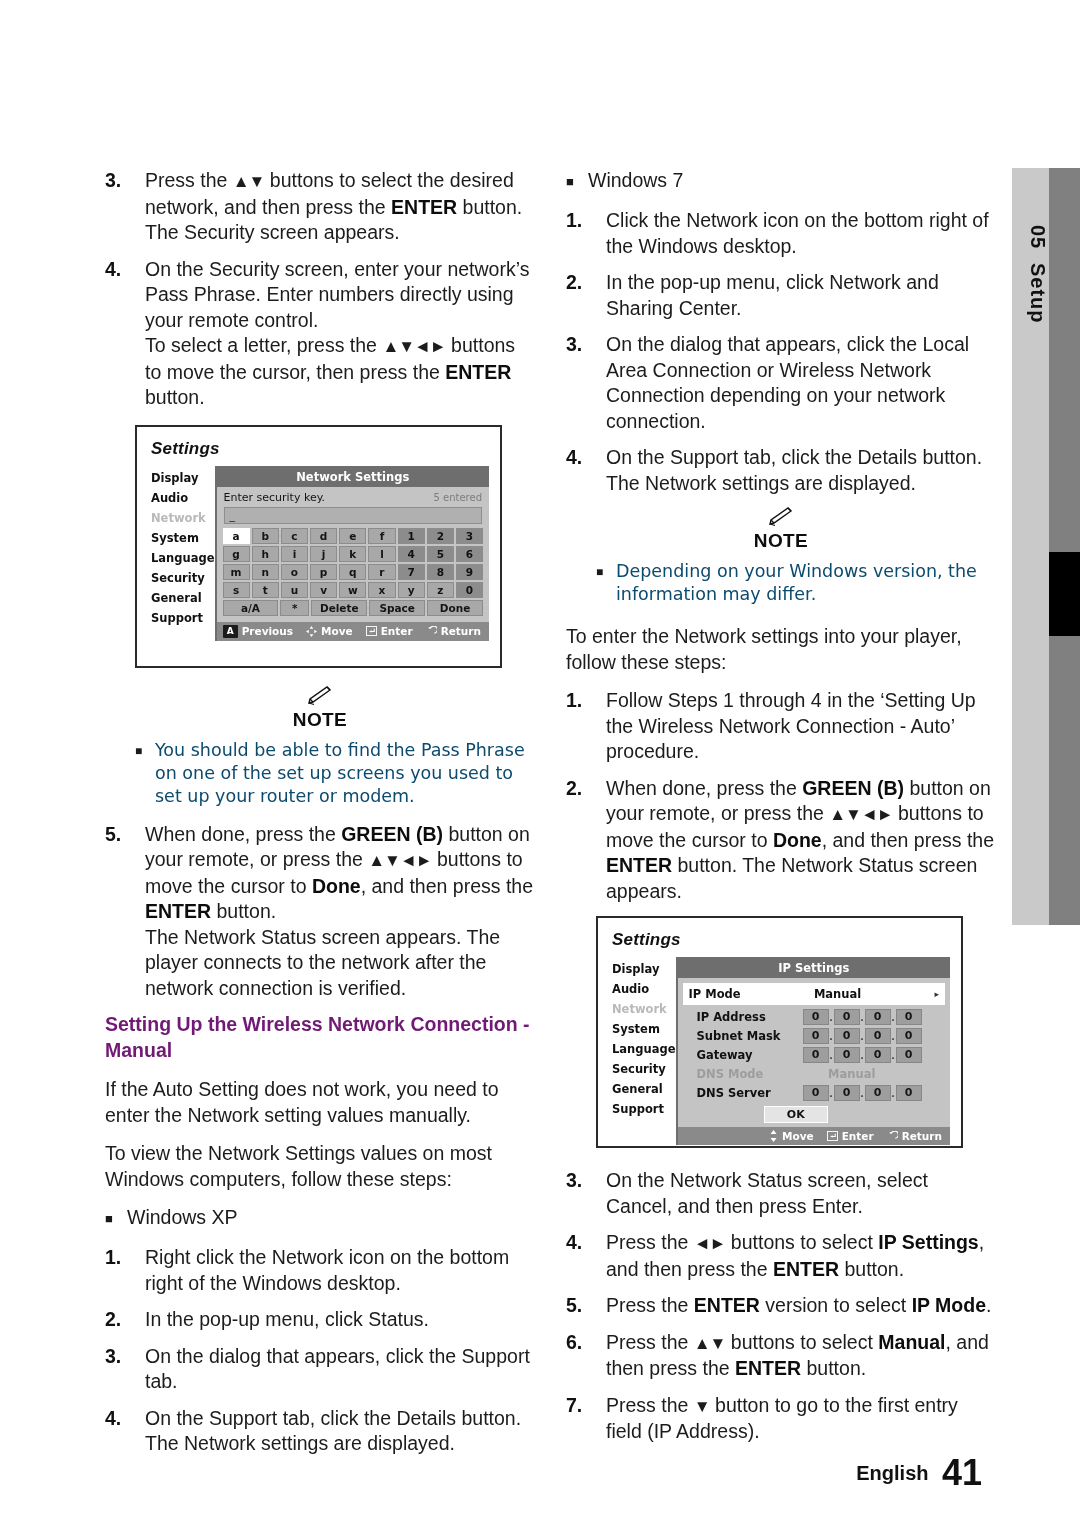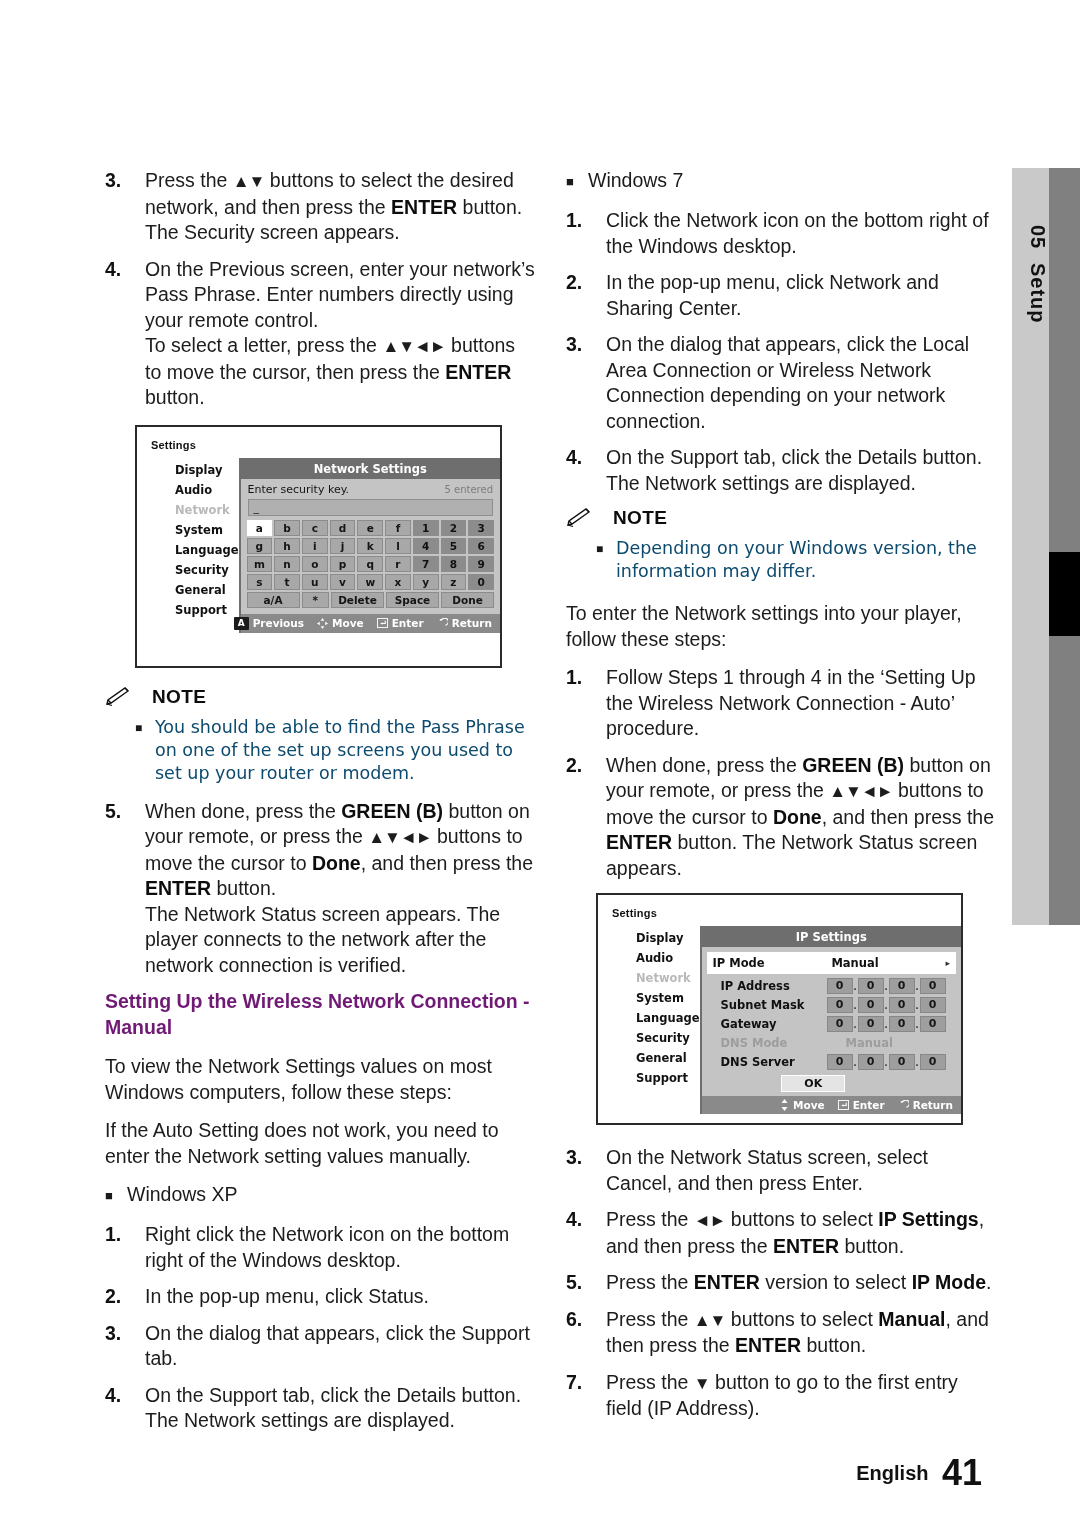--- a/index.html
+++ b/index.html
@@ -113,22 +113,23 @@
     line-height: 25.5px;
     font-weight: bold;
     margin: 4px 0 14px 0;
     color: #701a75;
   }
 
   
   .note-head {
     display: flex;
     align-items: center;
-    gap: 21px;
+    gap: 3px;
     margin: 6px 0 8px 0;
+    flex-direction: column;
   }
   .note-head .label {
     font-size: 19px;
     font-weight: bold;
     letter-spacing: 0.4px;
     color: #0d0d0d;
   }
   .note-item {
     display: flex;
     margin: 0 0 6px 0;
@@ -148,30 +149,30 @@
   }
 
   
   .osd-frame {
     border: 2px solid #2a2a2a;
     background: #ffffff;
     box-sizing: border-box;
     position: relative;
   }
   .osd-title {
-    font-size: 11px;
+    font-size: 17px;
     font-weight: bold;
     color: #111;
     padding: 12px 0 7px 14px;
     letter-spacing: 0.2px;
+    font-style: italic;
   }
   .osd-body {
     display: flex;
-    padding: 0 0 0 14px;
-    margin-left: 24px;
+    padding: 0 11px 0 14px;
   }
   .osd-menu {
     flex: 0 0 58px;
     padding-top: 2px;
   }
   .osd-menu-item {
     font-size: 11.5px;
     font-weight: bold;
     line-height: 20px;
     color: #111;
@@ -370,21 +371,21 @@
 
 <div class="col col-left">
 
   <div class="step">
     <div class="step-num">3.</div>
     <div class="step-body"><span>Press the </span><span class="arrows">▲▼</span><span> buttons to select the desired network, and then press the </span><b>ENTER</b><span> button. The Security screen appears.</span></div>
   </div>
 
   <div class="step">
     <div class="step-num">4.</div>
-    <div class="step-body"><span>On the Previous screen, enter your network’s Pass Phrase. Enter numbers directly using your remote control.</span><br><span>To select a letter, press the </span><span class="arrows">▲▼◄►</span><span> buttons to move the cursor, then press the </span><b>ENTER</b><span> button.</span></div>
+    <div class="step-body"><span>On the Security screen, enter your network’s Pass Phrase. Enter numbers directly using your remote control.</span><br><span>To select a letter, press the </span><span class="arrows">▲▼◄►</span><span> buttons to move the cursor, then press the </span><b>ENTER</b><span> button.</span></div>
   </div>
 
   <div class="osd-frame" style="margin:14px 0 18px 30px; width:367px; height:243px;">
     <div class="osd-title">Settings</div>
     <div class="osd-body">
       <div class="osd-menu">
         <div class="osd-menu-item">Display</div>
         <div class="osd-menu-item">Audio</div>
         <div class="osd-menu-item dim">Network</div>
         <div class="osd-menu-item">System</div>
@@ -500,22 +501,22 @@
     <span class="sq">■</span>
     <span class="txt">You should be able to find the Pass Phrase on one of the set up screens you used to set up your router or modem.</span>
   </div>
 
   <div class="step" style="margin-top:14px;">
     <div class="step-num">5.</div>
     <div class="step-body"><span>When done, press the </span><b>GREEN (B)</b><span> button on your remote, or press the </span><span class="arrows">▲▼◄►</span><span> buttons to move the cursor to </span><b>Done</b><span>, and then press the </span><b>ENTER</b><span> button.</span><br><span>The Network Status screen appears. The player connects to the network after the network connection is verified.</span></div>
   </div>
 
   <div class="heading">Setting Up the Wireless Network Connection - Manual</div>
+  <div class="para">If the Auto Setting does not work, you need to enter the Network setting values manually.</div>
   <div class="para">To view the Network Settings values on most Windows computers, follow these steps:</div>
-  <div class="para">If the Auto Setting does not work, you need to enter the Network setting values manually.</div>
 
   <div class="bullet-os">
     <span class="sq">■</span>
     <span>Windows XP</span>
   </div>
 
   <div class="step">
     <div class="step-num">1.</div>
     <div class="step-body">Right click the Network icon on the bottom right of the Windows desktop.</div>
   </div>

